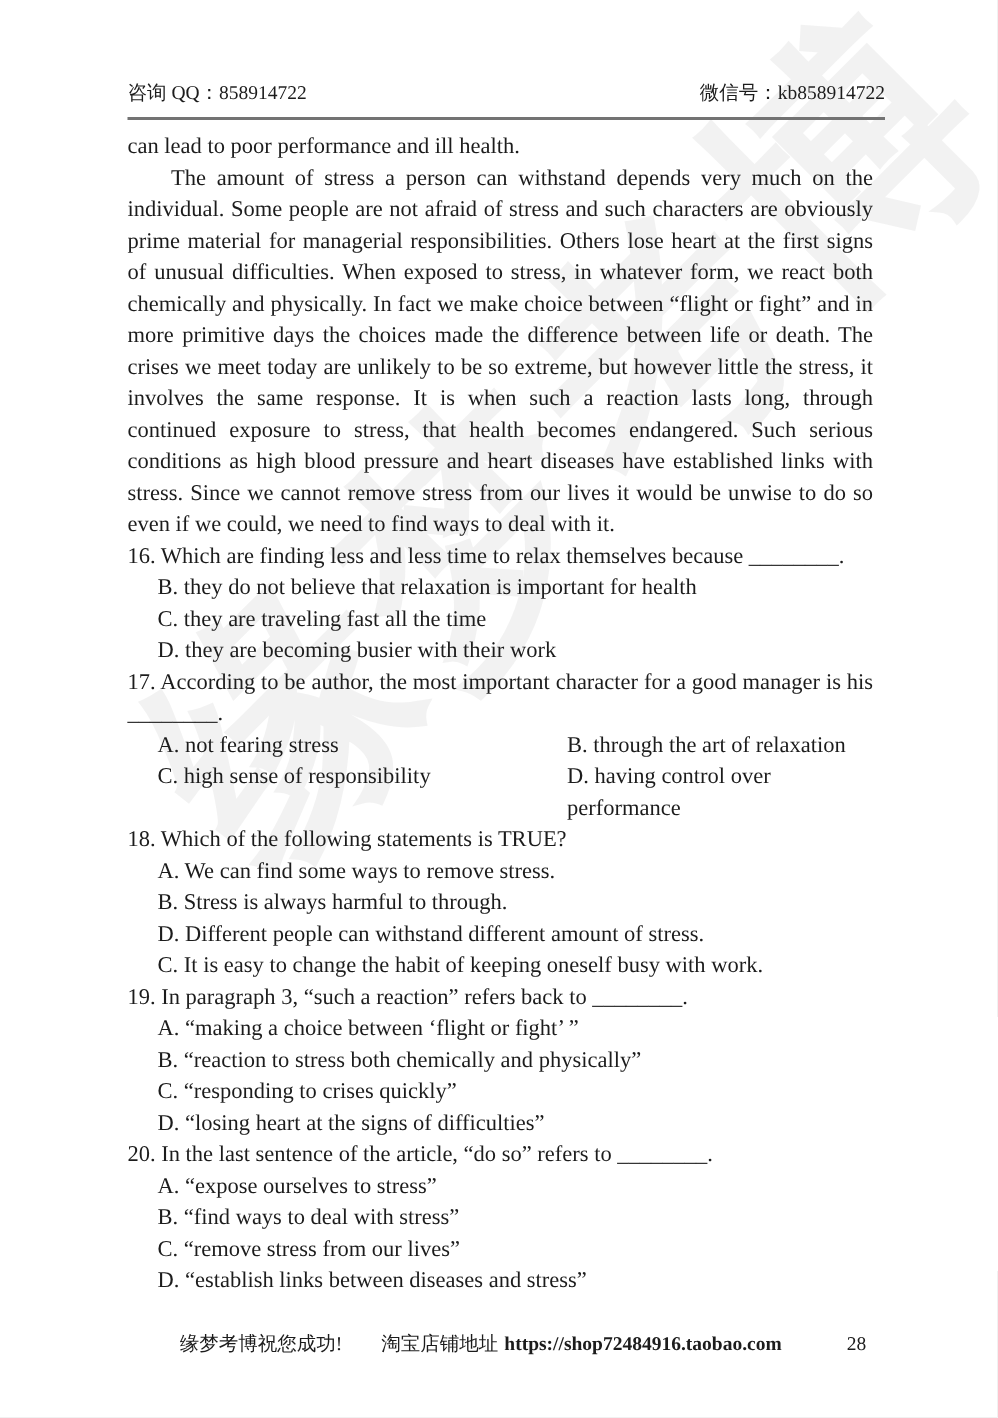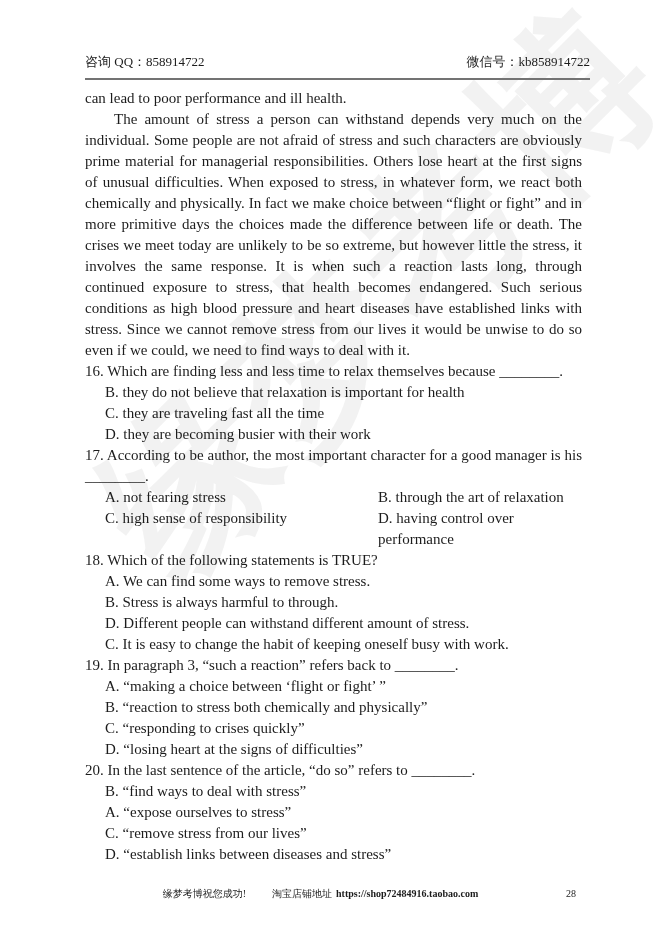--- a/index.html
+++ b/index.html
@@ -34,21 +34,21 @@
   .q-line.stretch { text-align:justify; text-align-last:justify; }
   .blank-line { }
   .options { padding-left:20px; }
   .option-row { }
   .options-grid {
     padding-left:20px;
     display:grid; grid-template-columns:273px auto;
   }
   .footer {
     position:absolute; left:85px; top:887px; width:501px;
-    font-size:10px; display:flex; align-items:baseline;
+    font-size:13px; display:flex; align-items:baseline;
   }
   .footer-center { flex:1; text-align:center; }
   .footer-blessing { margin-right:26px; }
   .footer-shop-label { margin-right:4px; }
   .footer-url { font-weight:bold; }
   .page-num { width:30px; text-align:center; }
 </style>
 </head>
 <body>
 
@@ -102,22 +102,22 @@
         <div class="option-row"><span>A.</span> <span>“making a choice between ‘flight or fight’ ”</span></div>
         <div class="option-row"><span>B.</span> <span>“reaction to stress both chemically and physically”</span></div>
         <div class="option-row"><span>C.</span> <span>“responding to crises quickly”</span></div>
         <div class="option-row"><span>D.</span> <span>“losing heart at the signs of difficulties”</span></div>
       </div>
     </div>
 
     <div class="question">
       <div class="q-line"><span>20.</span> <span>In the last sentence of the article, “do so” refers to ________.</span></div>
       <div class="options">
+        <div class="option-row"><span>A.</span> <span>“expose ourselves to stress”</span></div>
         <div class="option-row"><span>B.</span> <span>“find ways to deal with stress”</span></div>
-        <div class="option-row"><span>A.</span> <span>“expose ourselves to stress”</span></div>
         <div class="option-row"><span>C.</span> <span>“remove stress from our lives”</span></div>
         <div class="option-row"><span>D.</span> <span>“establish links between diseases and stress”</span></div>
       </div>
     </div>
 
   </div>
 
   <div class="footer">
     <div class="footer-center">
       <span class="footer-blessing">缘梦考博祝您成功!</span><span class="footer-shop-label">淘宝店铺地址</span><span class="footer-url">https://shop72484916.taobao.com</span>

